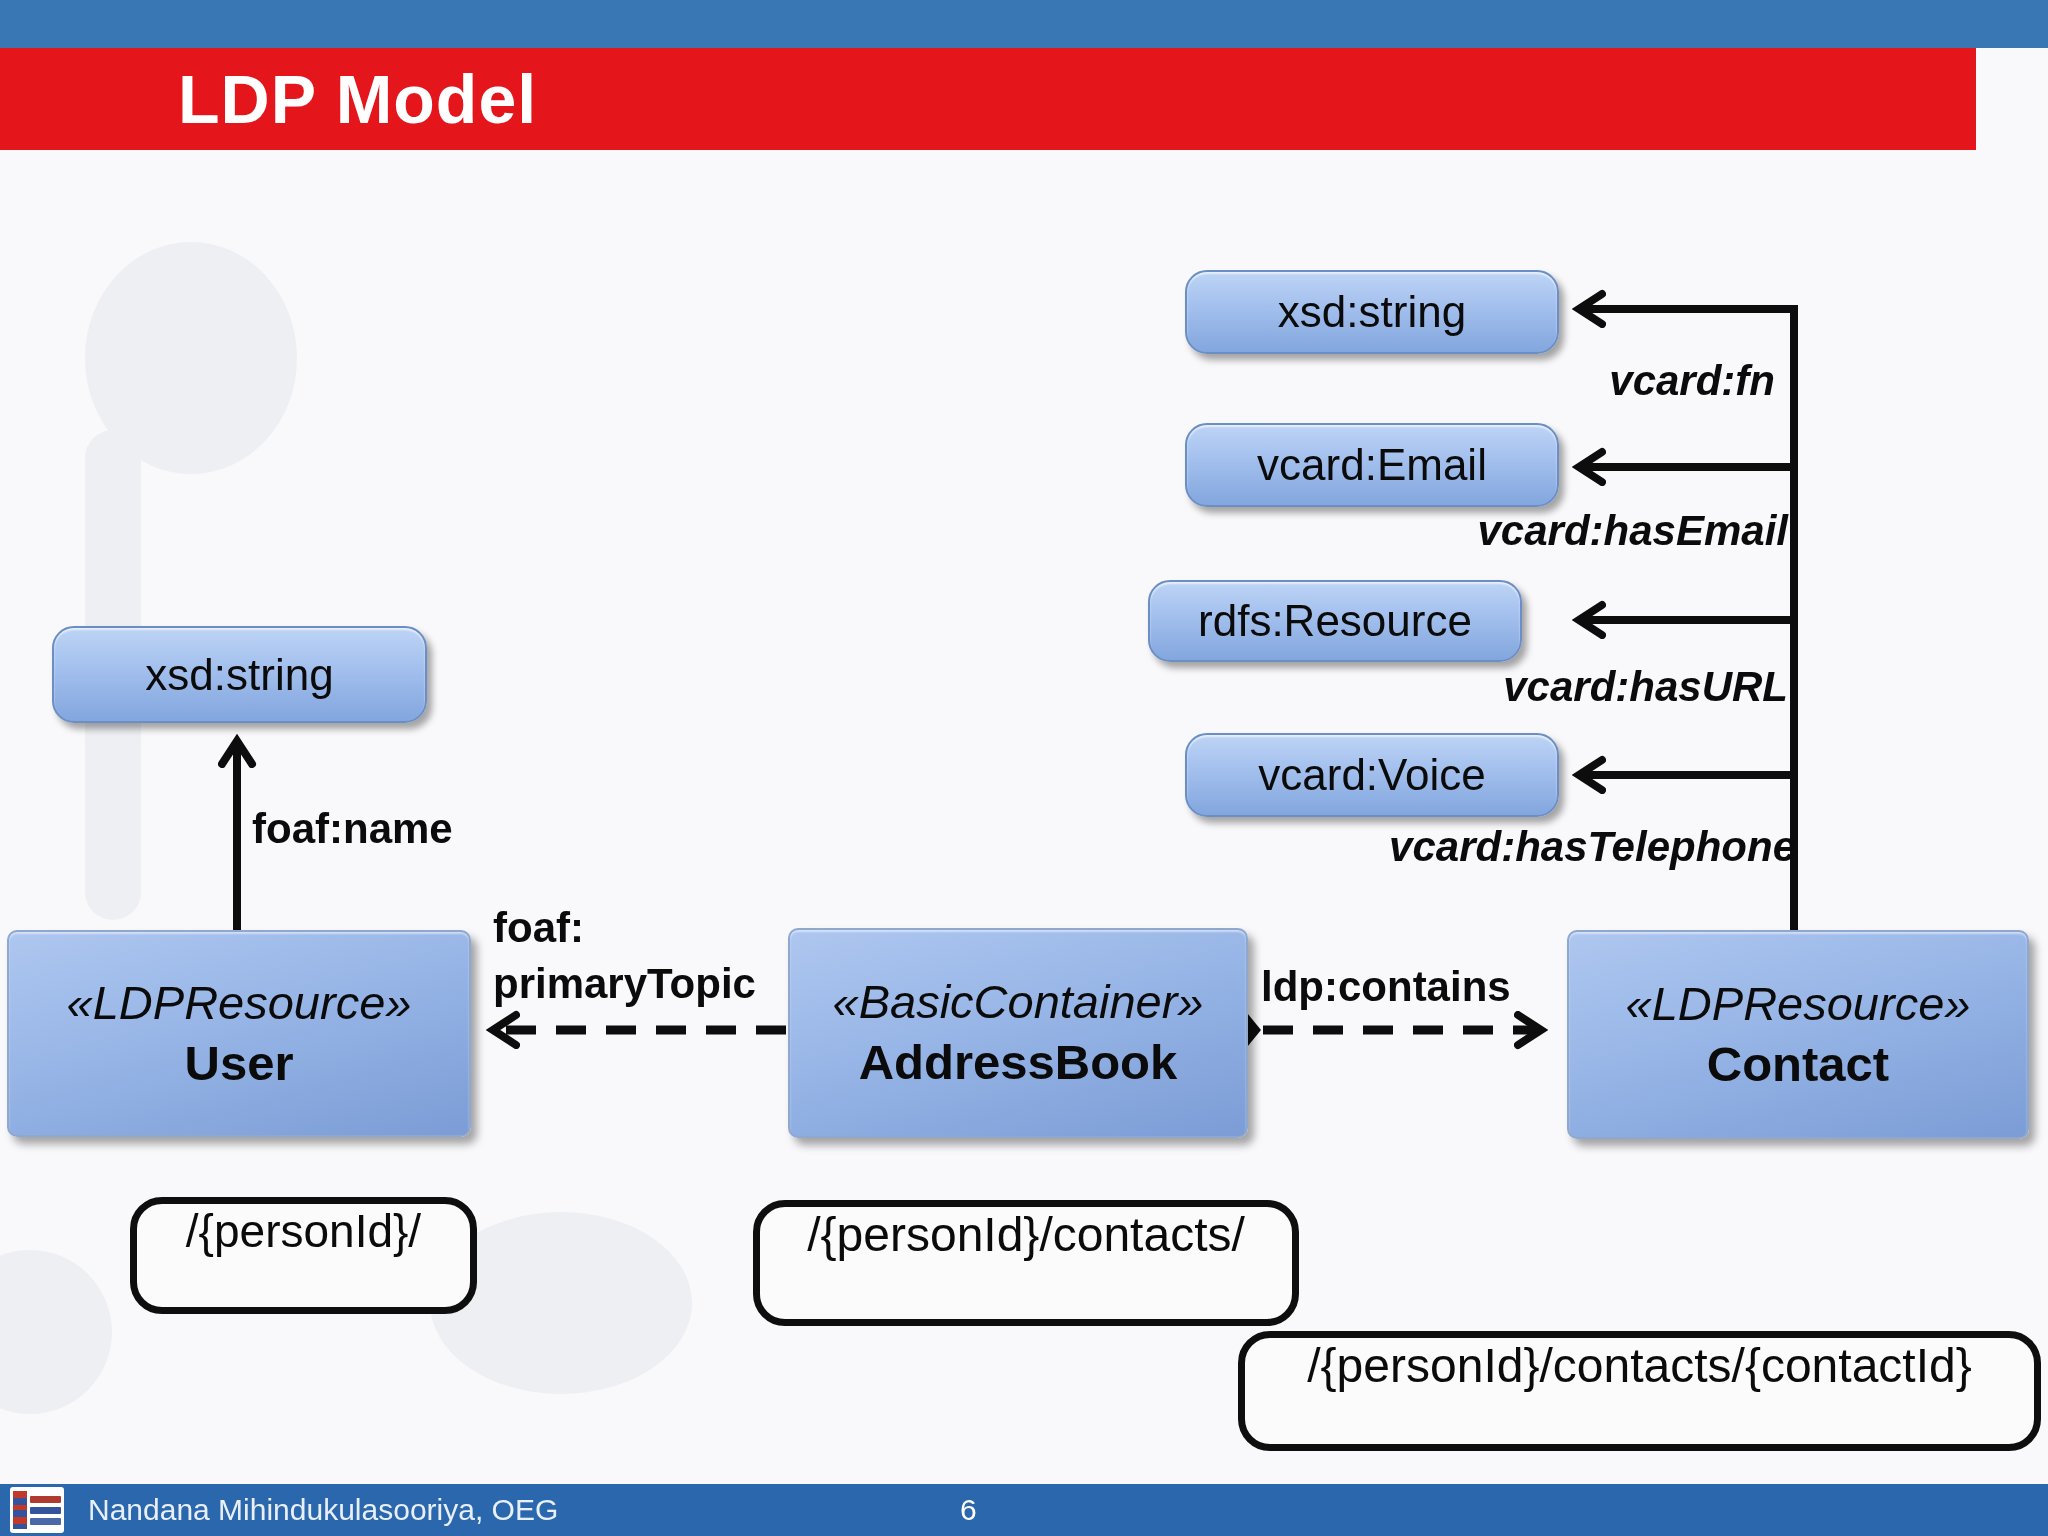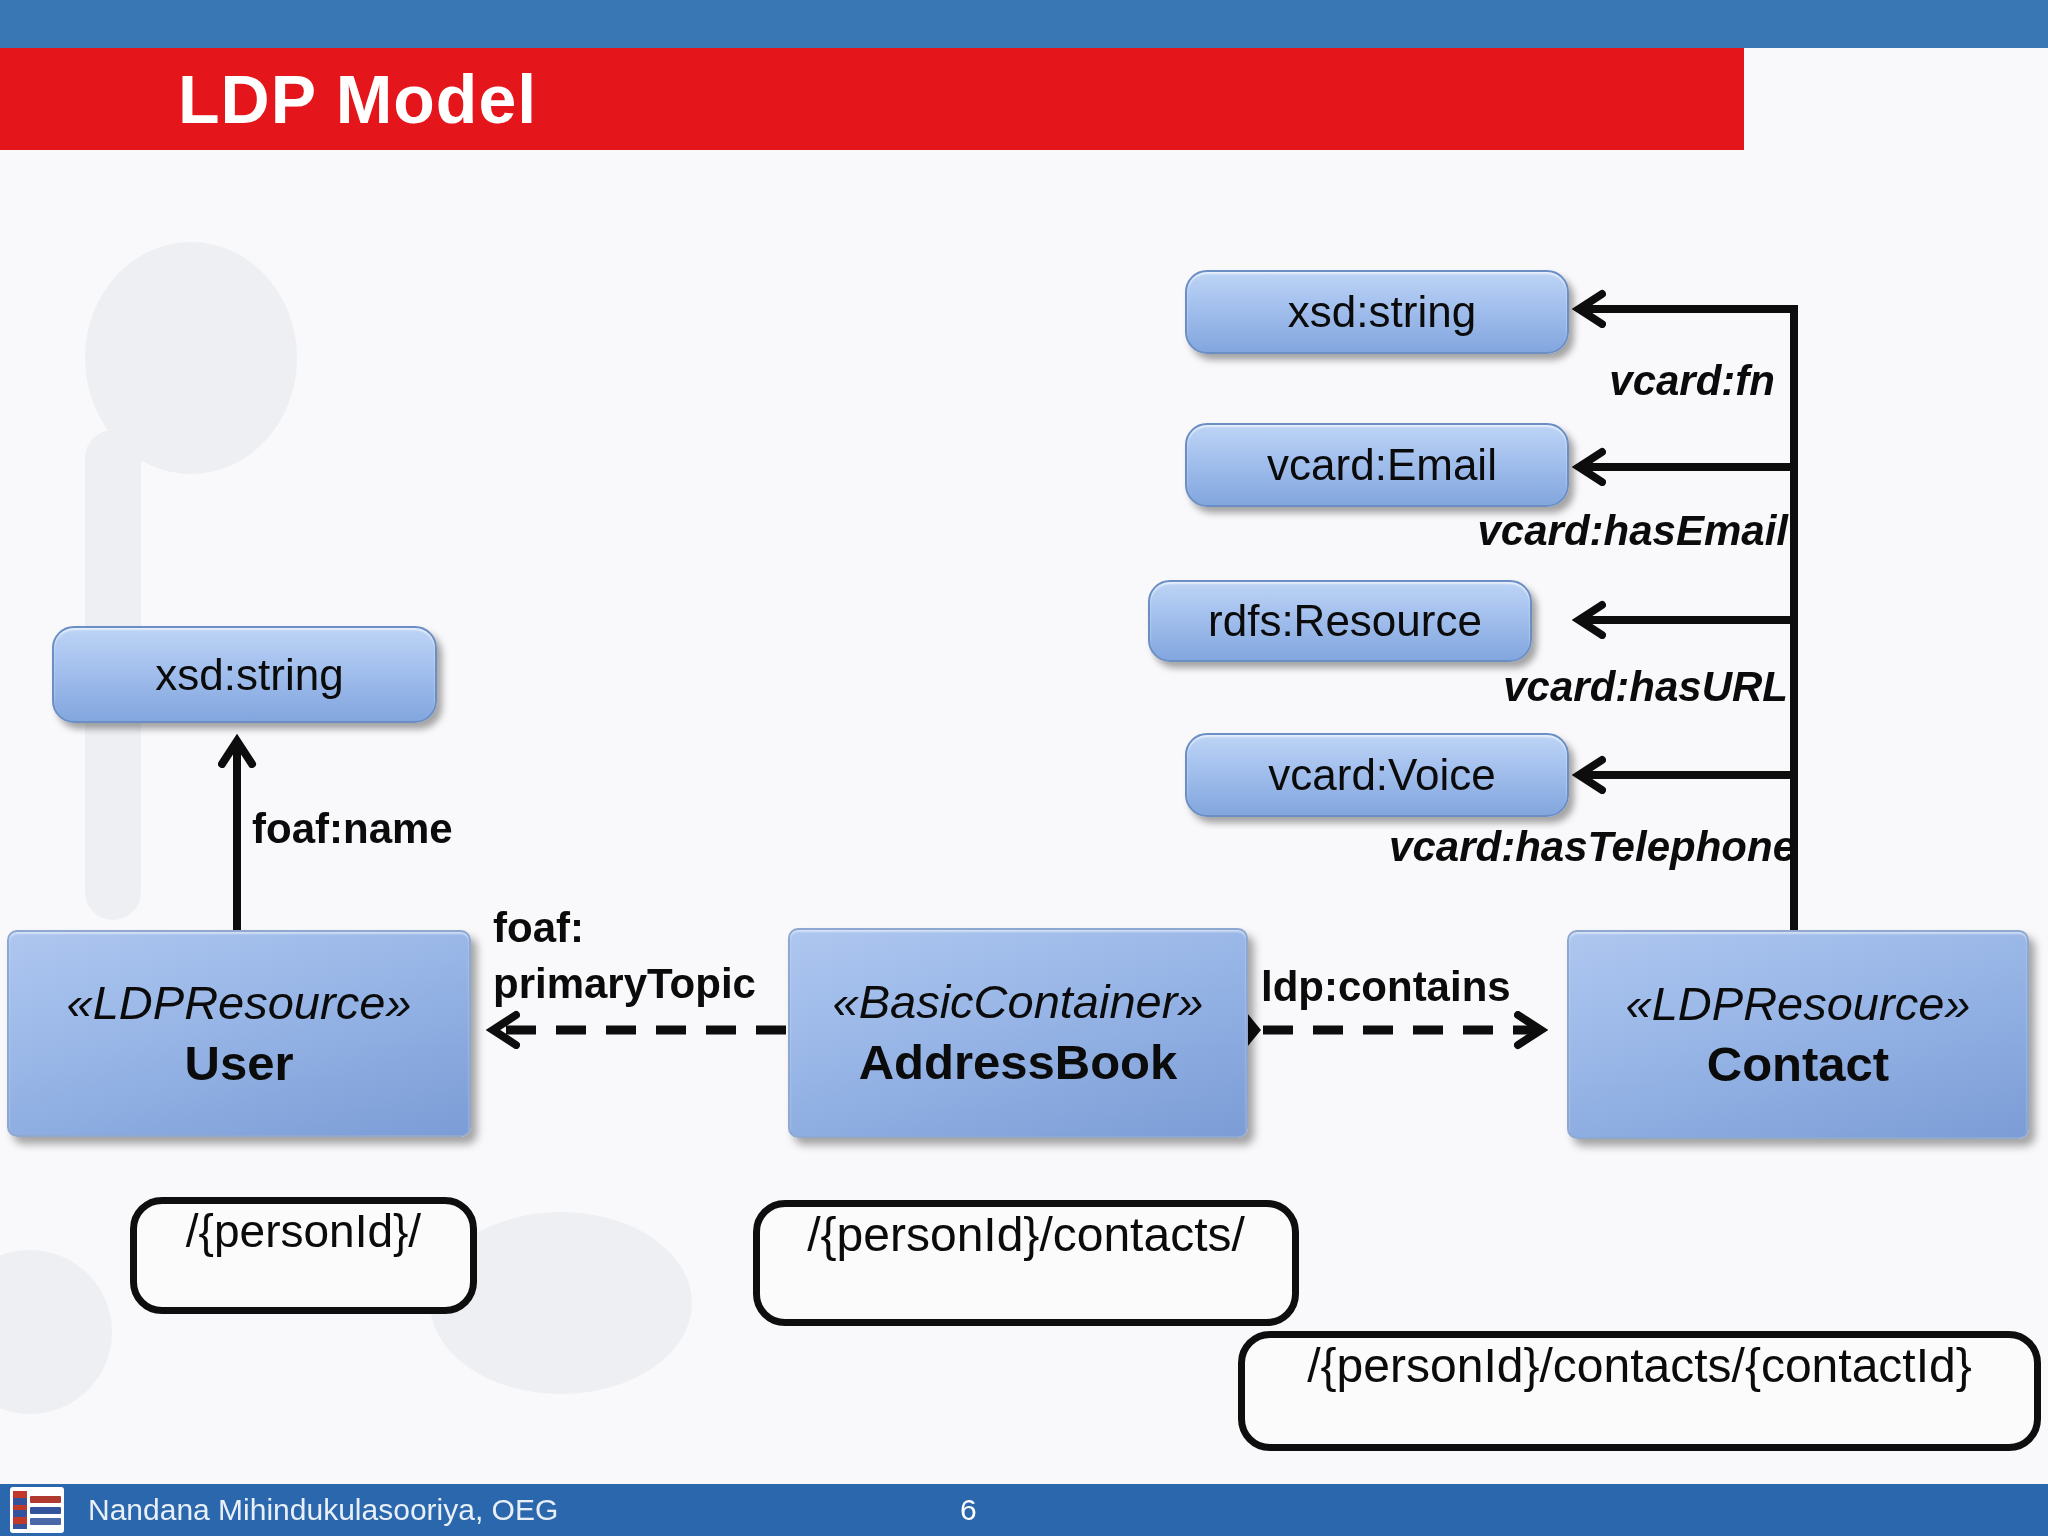--- a/index.html
+++ b/index.html
@@ -4,39 +4,38 @@
 <style>
   html,body{margin:0;padding:0;background:#2b2b2b;}
   .stage{
     position:relative;width:2048px;height:1536px;overflow:hidden;
     background:#f9f9fb;
     font-family:"Liberation Sans", sans-serif;
     color:#0b0b0b;
   }
   
   .top-bar{position:absolute;left:0;top:0;width:2048px;height:48px;background:#3877b4;}
-  .title-bar{position:absolute;left:0;top:48px;width:1744px;height:102px;background:#e5151c;text-align:right;}
+  .title-bar{position:absolute;left:0;top:48px;width:1976px;height:102px;background:#e5151c;text-align:right;}
   .title-bar .title{
     position:absolute;left:178px;top:0;line-height:102px;
     font-size:68px;font-weight:bold;color:#ffffff;letter-spacing:1px;
   }
   
   .wm{position:absolute;background:#edeff3;}
   .wm.ellipse{border-radius:50%;}
   .wm.bar{border-radius:28px;}
   
   svg.edges{position:absolute;left:0;top:0;}
   
   .dt-box{
     position:absolute;display:flex;align-items:center;justify-content:center;
     font-size:44px;color:#0b0b0b;
     background:linear-gradient(180deg,#bdd4f5 0%,#a5c1ee 40%,#82a6de 100%);
     border:2px solid #6b8ec5;border-radius:22px;
     box-shadow:5px 6px 7px rgba(0,0,0,0.35), inset 0 2px 2px rgba(255,255,255,0.65);
-    padding-left:10px;
   }
   
   .class-box{
     position:absolute;display:flex;flex-direction:column;align-items:center;justify-content:center;
     background:linear-gradient(165deg,#aec7f0 0%,#97b5e6 45%,#7b9cd6 100%);
     border:2px solid #8fa8cf;border-radius:10px;
     box-shadow:6px 7px 9px rgba(0,0,0,0.35), inset 0 2px 2px rgba(255,255,255,0.5);
   }
   .class-box .stereo{font-style:italic;font-size:47px;line-height:58px;}
   .class-box .cname{font-weight:bold;font-size:49px;line-height:62px;}

